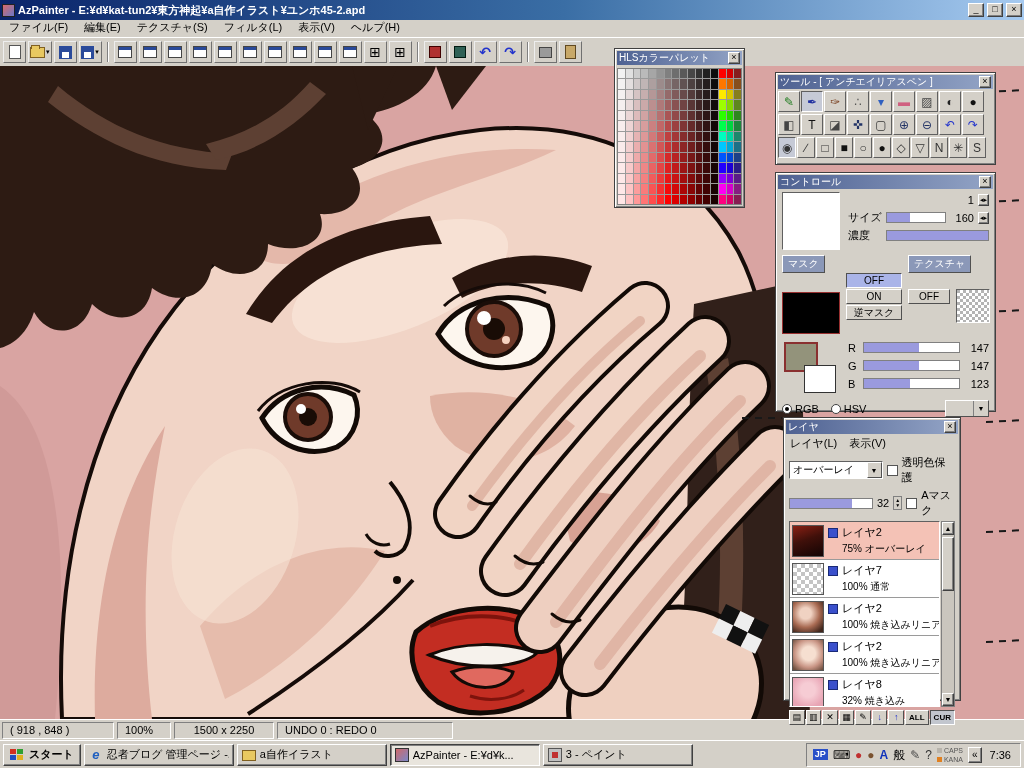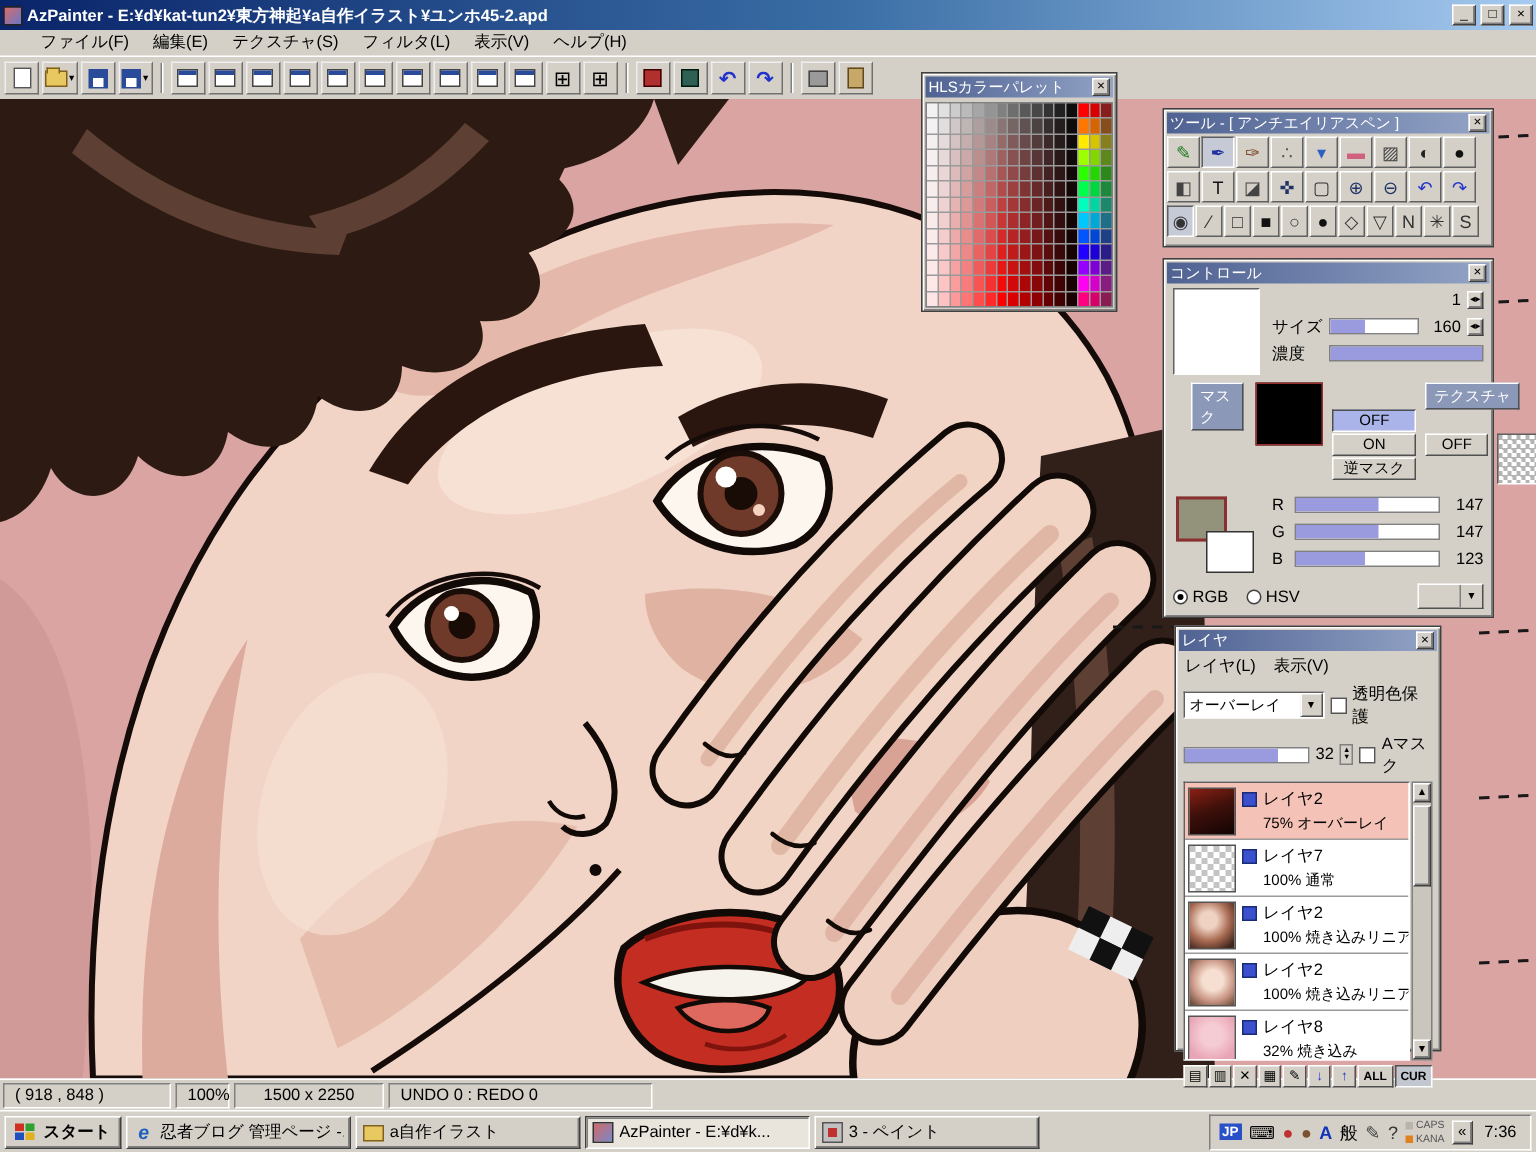--- a/index.html
+++ b/index.html
@@ -7,21 +7,21 @@
 body{position:relative;font-family:"Liberation Sans","DejaVu Sans",sans-serif;font-size:11px;background:#d4d0c8;color:#000;}
 
 .raised{border:1px solid;border-color:#fff #404040 #404040 #fff;box-shadow:inset -1px -1px #808080;background:#d4d0c8;}
 .sunken{border:1px solid;border-color:#606060 #fff #fff #606060;}
 
 .titlebar{position:absolute;top:0;left:0;right:0;height:18px;background:linear-gradient(90deg,#0a246a,#3a6ea5 55%,#a6caf0);display:flex;align-items:center;gap:3px;padding:10px 2px;z-index:5;}
 .app-icon{width:13px;height:13px;background:linear-gradient(135deg,#d86a6a,#6a78c8);border:1px solid #222;flex:none;}
 .title-text{flex:1;color:#fff;font-weight:bold;font-size:11px;white-space:nowrap;overflow:hidden;}
 .win-btn{width:16px;height:14px;font-size:9px;line-height:11px;text-align:center;flex:none;}
 
-.menubar{position:absolute;top:18px;left:0;right:0;height:19px;background:#d4d0c8;display:flex;align-items:flex-start;padding-left:19px;}
+.menubar{position:absolute;top:18px;left:0;right:0;height:19px;background:#d4d0c8;display:flex;align-items:flex-start;padding-left:1px;}
 .menu-item{padding:2px 8px;}
 .toolbar{position:absolute;top:37px;left:0;right:0;height:29px;background:#d4d0c8;display:flex;align-items:center;gap:2px;padding:2px 3px;border-top:1px solid #fff;}
 .tb-btn{min-width:23px;height:22px;display:flex;align-items:center;justify-content:center;background:#d4d0c8;border:1px solid;border-color:#eee #707070 #707070 #eee;padding:0 1px;}
 .tb-sep{width:2px;height:20px;border-left:1px solid #808080;border-right:1px solid #fff;margin:0 3px;}
 .dd{font-size:7px;margin-left:1px;}
 .tbg{font-size:14px;line-height:1;}
 .tbg-undo,.tbg-redo{color:#2233cc;font-weight:bold;}
 .tbi{display:block;}
 .tbi-new{width:12px;height:14px;background:#fff;border:1px solid #555;}
 .tbi-folder{width:15px;height:11px;background:#e8c860;border:1px solid #806020;position:relative;}
@@ -56,21 +56,21 @@
 .brush-preview{width:58px;height:58px;background:#fff;flex:none;}
 .ctl-rows{flex:1;display:flex;flex-direction:column;gap:3px;}
 .ctl-row{display:flex;align-items:center;gap:4px;height:15px;}
 .ctl-row .lbl{width:34px;}
 .slider{flex:1;height:11px;background:#fff;border:1px solid #808080;overflow:hidden;}
 .fill{height:100%;background:#9a9ade;}
 .val{width:24px;text-align:right;}
 .spin{font-size:7px;height:12px;line-height:10px;padding:0 1px;flex:none;}
 .ctl-mask{display:flex;gap:6px;align-items:flex-start;}
 .chip{display:inline-block;background:#8b98b8;color:#fff;font-size:10px;padding:1px 5px;border:1px solid;border-color:#fff #505050 #505050 #fff;align-self:flex-start;}
-.mask-left{display:flex;flex-direction:row;gap:8px;margin-left:12px;}
+.mask-left{display:flex;flex-direction:column;gap:19px;}
 .mask-swatch{width:58px;height:42px;background:#000;border:1px solid #983030;}
 .mask-btns{display:flex;flex-direction:column;gap:1px;margin-top:18px;}
 .mbtn{width:56px;height:15px;font-size:10px;line-height:13px;text-align:center;background:#d4d0c8;border:1px solid;border-color:#fff #505050 #505050 #fff;}
 .mbtn.on{background:#aab4e8;border-color:#505050 #fff #fff #505050;}
 .tex-col{display:flex;flex-direction:column;gap:16px;flex:1;}
 .tex-row{display:flex;gap:6px;align-items:flex-start;}
 .tex-row .mbtn{width:42px;}
 .checker{background-image:repeating-conic-gradient(#fff 0 25%,#b4b4b4 0 50%);background-size:6px 6px;}
 .tex-swatch{width:34px;height:34px;}
 .ctl-color{display:flex;gap:10px;}
@@ -114,21 +114,21 @@
 .sthumb{height:54px;margin-top:2px;}
 .sb{margin-top:auto;}
 .lbottom{display:flex;gap:1px;align-items:center;padding:2px 3px 0;}
 .lb-btn{width:16px;height:15px;display:flex;align-items:center;justify-content:center;font-size:9px;background:#d4d0c8;border:1px solid;border-color:#fff #505050 #505050 #fff;}
 .lb-btn.lb-txt{width:auto;padding:0 3px;font-size:8px;font-weight:bold;}
 .lb-btn.pressed{border-color:#505050 #fff #fff #505050;background:#c2c6ce;}
 .lbg{line-height:1;}
 
 .statusbar{position:absolute;top:719px;left:0;right:0;height:21px;background:#d4d0c8;display:flex;align-items:center;gap:3px;padding:0 2px;border-top:1px solid #fff;}
 .sseg{height:17px;line-height:15px;padding:0 7px;border:1px solid;border-color:#808080 #fff #fff #808080;}
-.s1{width:112px;}.s2{width:36px;text-align:left;}.s3{width:100px;text-align:center;}.s4{width:176px;}
+.s1{width:112px;}.s2{width:54px;text-align:left;}.s3{width:100px;text-align:center;}.s4{width:176px;}
 
 .taskbar{position:absolute;top:740px;left:0;right:0;height:28px;background:#d4d0c8;border-top:1px solid #fff;display:flex;align-items:center;gap:3px;padding:0 3px;z-index:20;}
 .start-btn{height:22px;display:flex;align-items:center;gap:4px;padding:0 6px;font-weight:bold;flex:none;}
 .flag{width:15px;height:12px;display:grid;grid-template-columns:6px 6px;grid-template-rows:5px 5px;gap:1px;}
 .flag i{display:block;}
 .f-r{background:#d03020;}.f-g{background:#30a030;}.f-b{background:#2050c0;}.f-y{background:#e0b020;}
 .tasks{display:flex;gap:3px;flex:none;}
 .task-btn{width:150px;height:22px;display:flex;align-items:center;gap:4px;padding:0 4px;overflow:hidden;}
 .task-btn.active{border-color:#404040 #fff #fff #404040;box-shadow:inset 1px 1px #808080;background:#e9e5dd;}
 .task-label{white-space:nowrap;overflow:hidden;}

